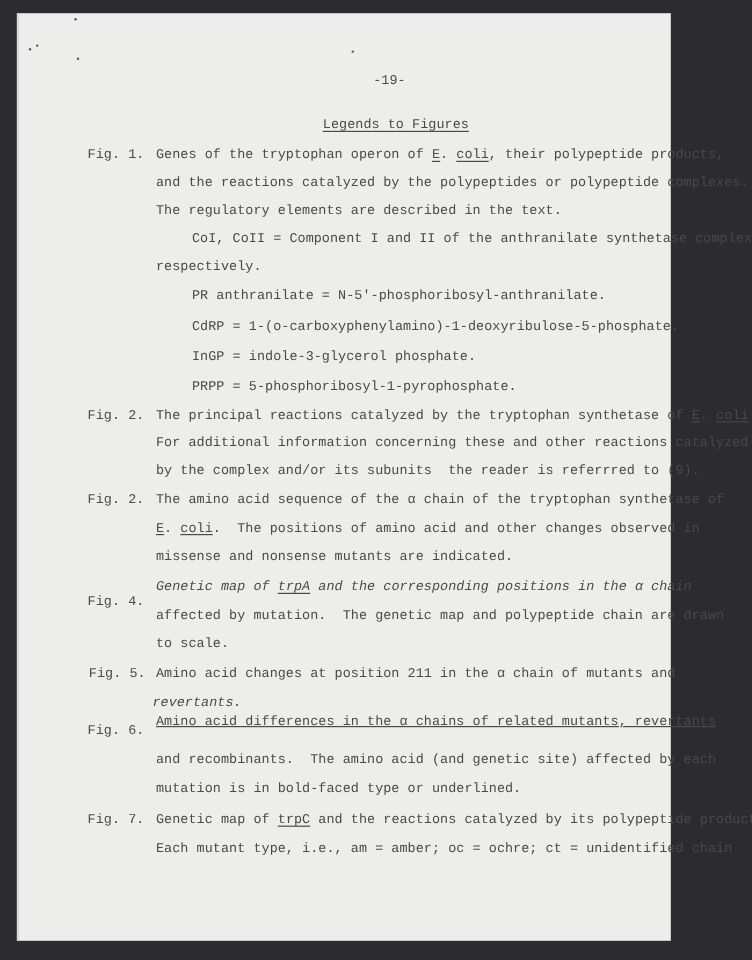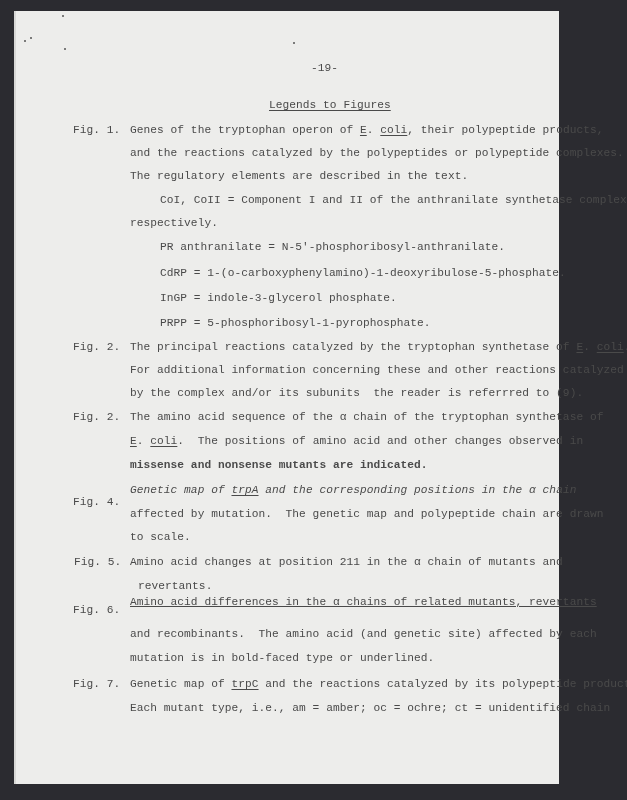--- a/index.html
+++ b/index.html
@@ -45,28 +45,28 @@
       <div class="line" style="left: 146px; top: 255px;">CdRP = 1-(o-carboxyphenylamino)-1-deoxyribulose-5-phosphate.</div>
       <div class="line" style="left: 146px; top: 280px;">InGP = indole-3-glycerol phosphate.</div>
       <div class="line" style="left: 146px; top: 305px;">PRPP = 5-phosphoribosyl-1-pyrophosphate.</div>
       <div class="line" style="left: 59px; top: 329px;">Fig. 2.</div>
       <div class="line" style="left: 116px; top: 329px;">The principal reactions catalyzed by the tryptophan synthetase of <span class="u">E</span>. <span class="u">coli</span>.</div>
       <div class="line" style="left: 116px; top: 352px;">For additional information concerning these and other reactions catalyzed</div>
       <div class="line" style="left: 116px; top: 375px;">by the complex and/or its subunits  the reader is referrred to (9).</div>
       <div class="line" style="left: 59px; top: 399px;">Fig. 2.</div>
       <div class="line" style="left: 116px; top: 399px;">The amino acid sequence of the α chain of the tryptophan synthetase of</div>
       <div class="line" style="left: 116px; top: 423px;"><span class="u">E</span>. <span class="u">coli</span>.  The positions of amino acid and other changes observed in</div>
-      <div class="line" style="left: 116px; top: 447px; font-weight: bold;">missense and nonsense mutants are indicated.</div>
+      <div class="line" style="left: 116px; top: 447px;">missense and nonsense mutants are indicated.</div>
       <div class="line" style="left: 59px; top: 484px;">Fig. 4.</div>
       <div class="line" style="left: 116px; top: 472px; font-style: italic;">Genetic map of <span class="u">trpA</span> and the corresponding positions in the α chain</div>
       <div class="line" style="left: 116px; top: 496px;">affected by mutation.  The genetic map and polypeptide chain are drawn</div>
       <div class="line" style="left: 116px; top: 519px;">to scale.</div>
       <div class="line" style="left: 60px; top: 544px;">Fig. 5.</div>
       <div class="line" style="left: 116px; top: 544px;">Amino acid changes at position 211 in the α chain of mutants and</div>
-      <div class="line" style="left: 124px; top: 568px;">revertants.</div>
+      <div class="line" style="left: 113px; top: 568px; font-style: italic;">revertants.</div>
       <div class="line" style="left: 59px; top: 592px;">Fig. 6.</div>
       <div class="line" style="left: 116px; top: 584px; text-decoration: underline;">Amino acid differences in the α chains of related mutants, revertants</div>
       <div class="line" style="left: 116px; top: 616px;">and recombinants.  The amino acid (and genetic site) affected by each</div>
       <div class="line" style="left: 116px; top: 640px;">mutation is in bold-faced type or underlined.</div>
       <div class="line" style="left: 59px; top: 666px;">Fig. 7.</div>
       <div class="line" style="left: 116px; top: 666px;">Genetic map of <span class="u">trpC</span> and the reactions catalyzed by its polypeptide product.</div>
       <div class="line" style="left: 116px; top: 690px;">Each mutant type, i.e., am = amber; oc = ochre; ct = unidentified chain</div>
     </div>
 </div>
 

